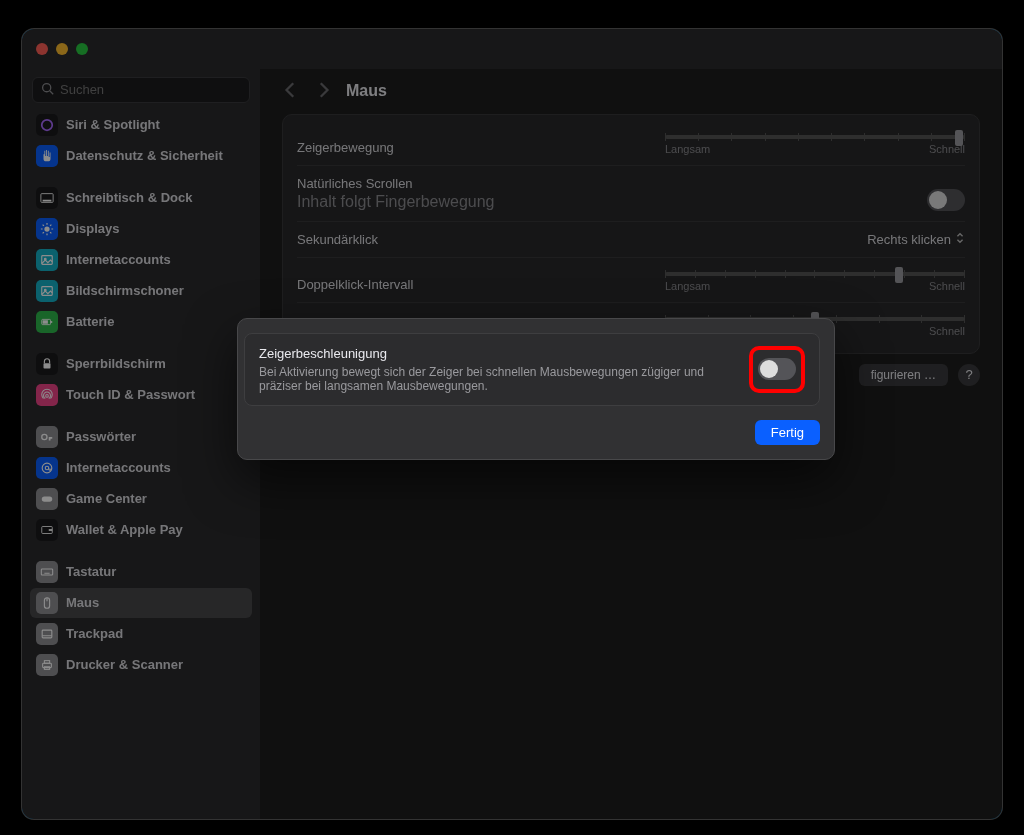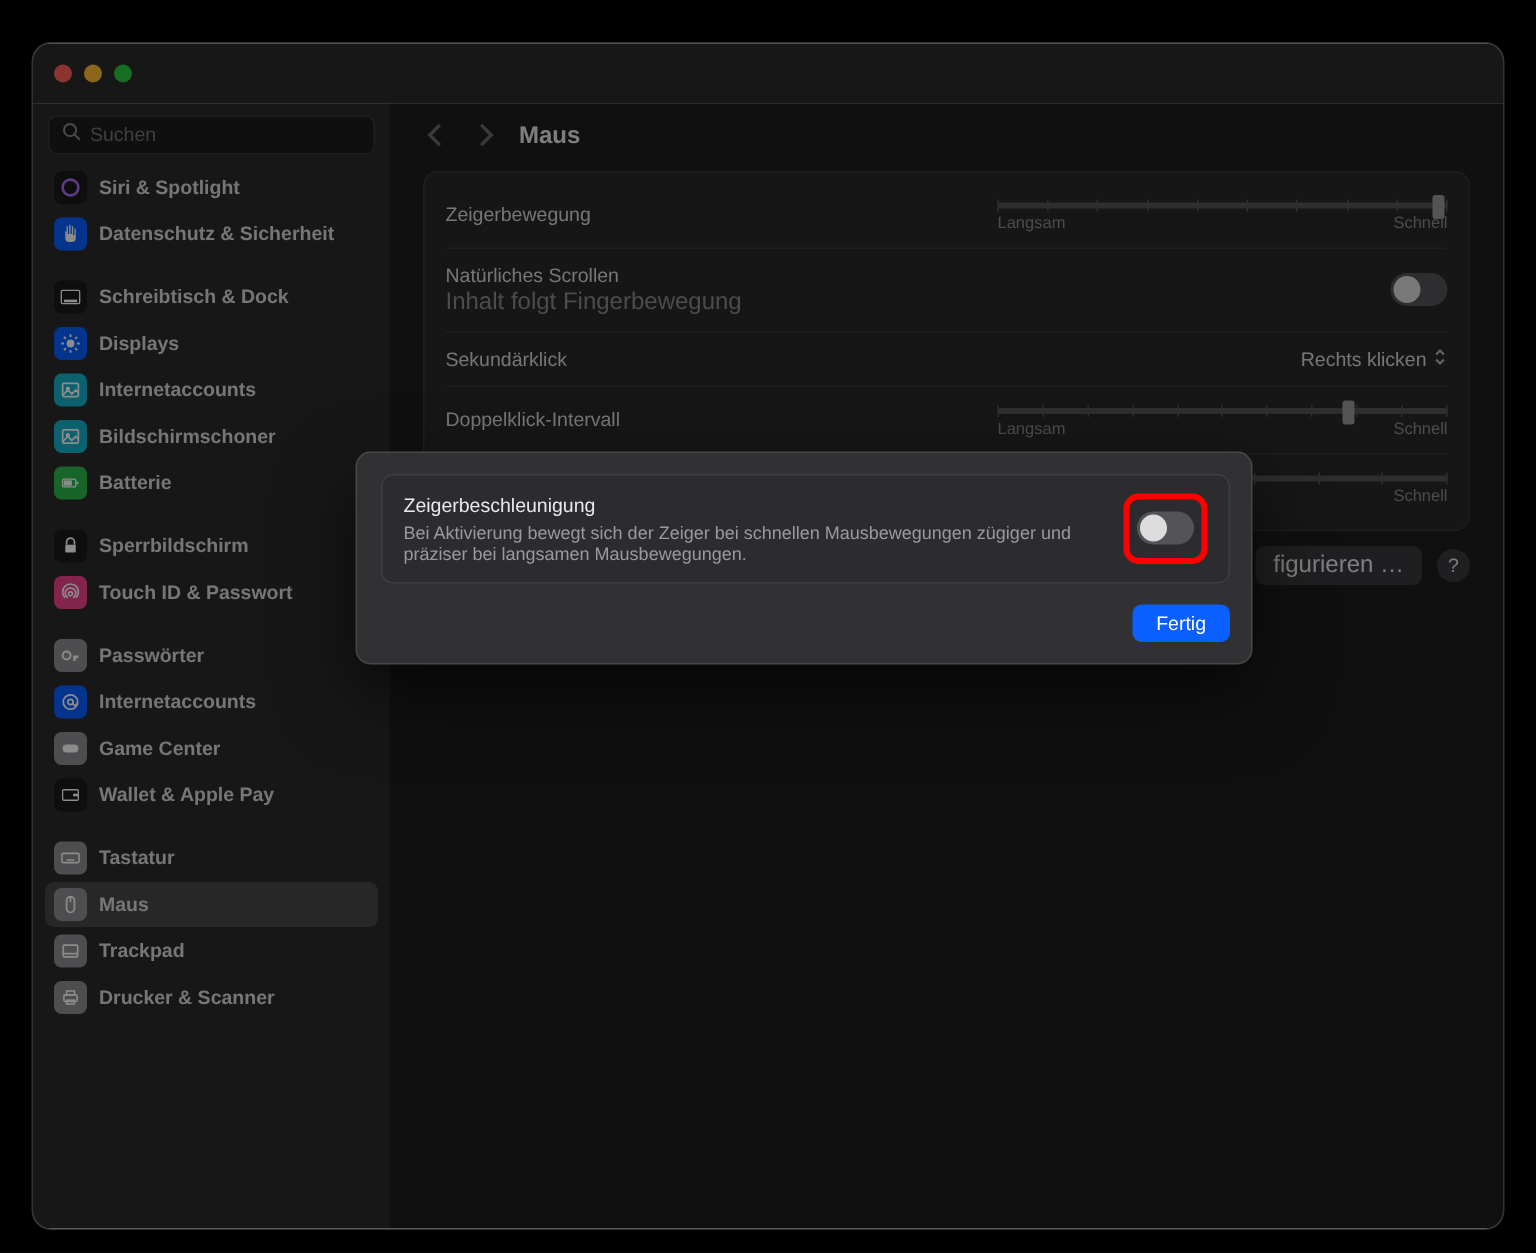--- a/index.html
+++ b/index.html
@@ -1,18 +1,18 @@
 <!DOCTYPE html>
 <html><head>
 <meta charset="utf-8">
 <style>
   * { box-sizing: border-box; margin: 0; padding: 0; font-family: -apple-system, "Helvetica Neue", Arial, sans-serif; }
   body { background: #000; width: 1024px; height: 835px; overflow: hidden; display: flex; align-items: center; justify-content: center; }
   .window {
-    width: 980px; height: 790px; background: #a3a3a3; border-radius: 12px;
+    width: 980px; height: 790px; background: #0369a1; border-radius: 12px;
     display: flex; flex-direction: column; overflow: hidden; position: relative;
     box-shadow: 0 0 0 1px #333;
     margin-top: 12px;
   }
   .titlebar { height: 40px; display: flex; align-items: center; padding: 0 14px; background: #2b2b2d; }
   .traffic { display: flex; gap: 8px; }
   .tl-btn { width: 12px; height: 12px; border-radius: 50%; }
   .tl-close { background: #ff5f57; }
   .tl-min   { background: #febc2e; }
   .tl-max   { background: #28c840; }
@@ -36,54 +36,54 @@
   .sb-icon { width: 22px; height: 22px; border-radius: 5px; display:flex; align-items:center; justify-content:center; flex-shrink:0; }
   .sb-icon svg { width: 14px; height: 14px; }
 
   .main { flex: 1; background: #1e1e1e; display: flex; flex-direction: column; }
   .header { display: flex; align-items: center; gap: 14px; padding: 12px 22px 6px 22px; }
   .nav-btn { color: #6a6a6e; background: none; border: 0; cursor: default; }
   .nav-btn svg { width: 18px; height: 18px; }
   .page-title { color: #e5e5ea; font-size: 16px; font-weight: 600; }
   .content { padding: 6px 22px 22px 22px; overflow: hidden; }
   .panel { background: #29292b; border: 1px solid #38383a; border-radius: 10px; padding: 6px 14px; }
-  .row { display: flex; align-items: center; padding: 10px 0; border-bottom: 1px solid #38383a; gap: 20px; }
+  .row { display: flex; align-items: flex-end; padding: 10px 0; border-bottom: 1px solid #38383a; gap: 20px; }
   .row:last-child { border-bottom: 0; }
   .row-label { color: #d8d8dc; font-size: 13px; }
   .row-sub   { color: #8a8a8e; font-size: 16px; margin-top: 2px; }
   .row-ctl { margin-left: auto; display: flex; flex-direction: column; align-items: stretch; min-width: 300px; }
   .slider-wrap { display:flex; flex-direction: column; gap: 2px; }
   .slider {
     position: relative; height: 4px; background: #555; border-radius: 2px; margin: 4px 0 2px 0;
   }
   .ticks { position:absolute; inset:0; display:flex; justify-content: space-between; }
   .ticks span { width:1px; height:8px; background:#555; margin-top:-2px; }
   .thumb { position:absolute; top:-5px; width:8px; height:16px; background:#9a9a9e; border-radius:2px; }
   .slider-labels { display:flex; justify-content: space-between; color:#8a8a8e; font-size:11px; }
   .toggle { width: 38px; height: 22px; background:#545458; border-radius: 11px; position: relative; }
   .toggle .knob { position:absolute; top:2px; left:2px; width:18px; height:18px; border-radius:50%; background:#ddd; }
   .select { display:flex; align-items:center; gap:4px; color:#d8d8dc; font-size:13px; }
   .select svg { width:10px; height:12px; }
   .below { display:flex; align-items:center; gap: 10px; margin-top: 10px; justify-content:flex-end; }
   .pill-btn {
-    background:#3a3a3c; color:#e5e5ea; border:0; border-radius:6px; padding:4px 12px; font-size:16px;
+    background:#3a3a3c; color:#e5e5ea; border:0; border-radius:6px; padding:4px 12px; font-size:12px;
   }
   .help-btn {
     width:22px; height:22px; border-radius:50%; background:#3a3a3c; color:#e5e5ea; font-size:13px;
     display:flex; align-items:center; justify-content:center; border:0;
   }
 
   
   .dim { position:absolute; inset:0; background: rgba(0,0,0,0.45); }
 
   
   .sheet {
-    position:absolute; left: 215px; top: 272px; width: 598px;
+    position:absolute; left: 215px; top: 289px; width: 598px;
     background:#313133; border:1px solid #48484a; border-radius:10px;
-    padding: 14px 14px 14px 16px; box-shadow: 0 20px 50px rgba(0,0,0,0.6);
+    padding: 14px 14px 14px 6px; box-shadow: 0 20px 50px rgba(0,0,0,0.6);
   }
   .sheet-inner {
     background:#2c2c2e; border:1px solid #3e3e40; border-radius:8px; padding: 12px 14px;
     display:flex; gap: 12px;
   }
   .sheet-text { flex:1; }
   .sheet-title { color:#e9e9ee; font-size:13px; font-weight:500; }
   .sheet-desc  { color:#9a9a9e; font-size:12px; margin-top:4px; max-width: 500px; }
   .sheet-toggle-wrap {
     border: 4px solid #ff0000; border-radius: 10px; padding: 3px 5px; display:flex; align-items:center;

